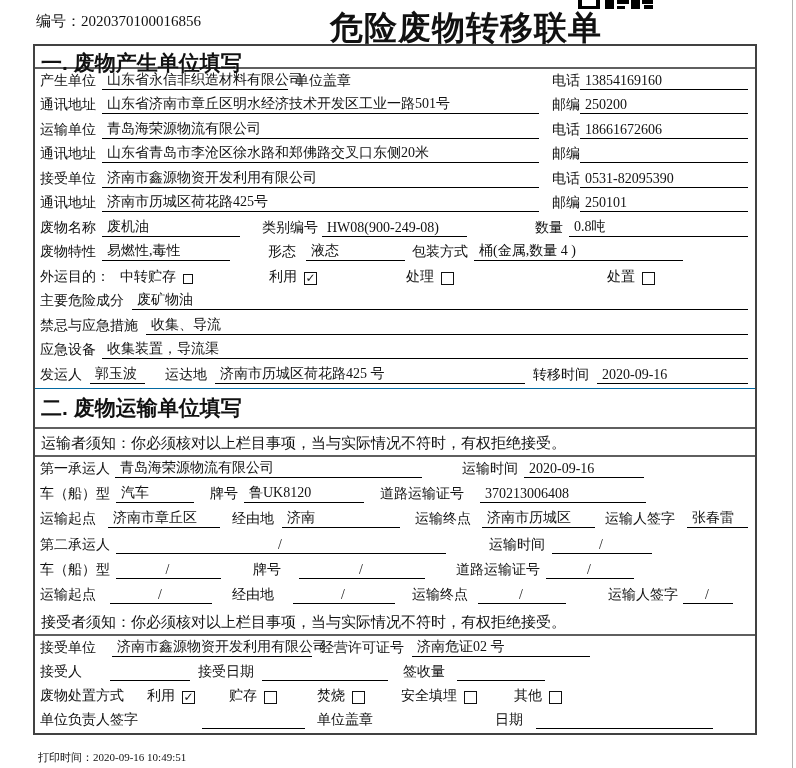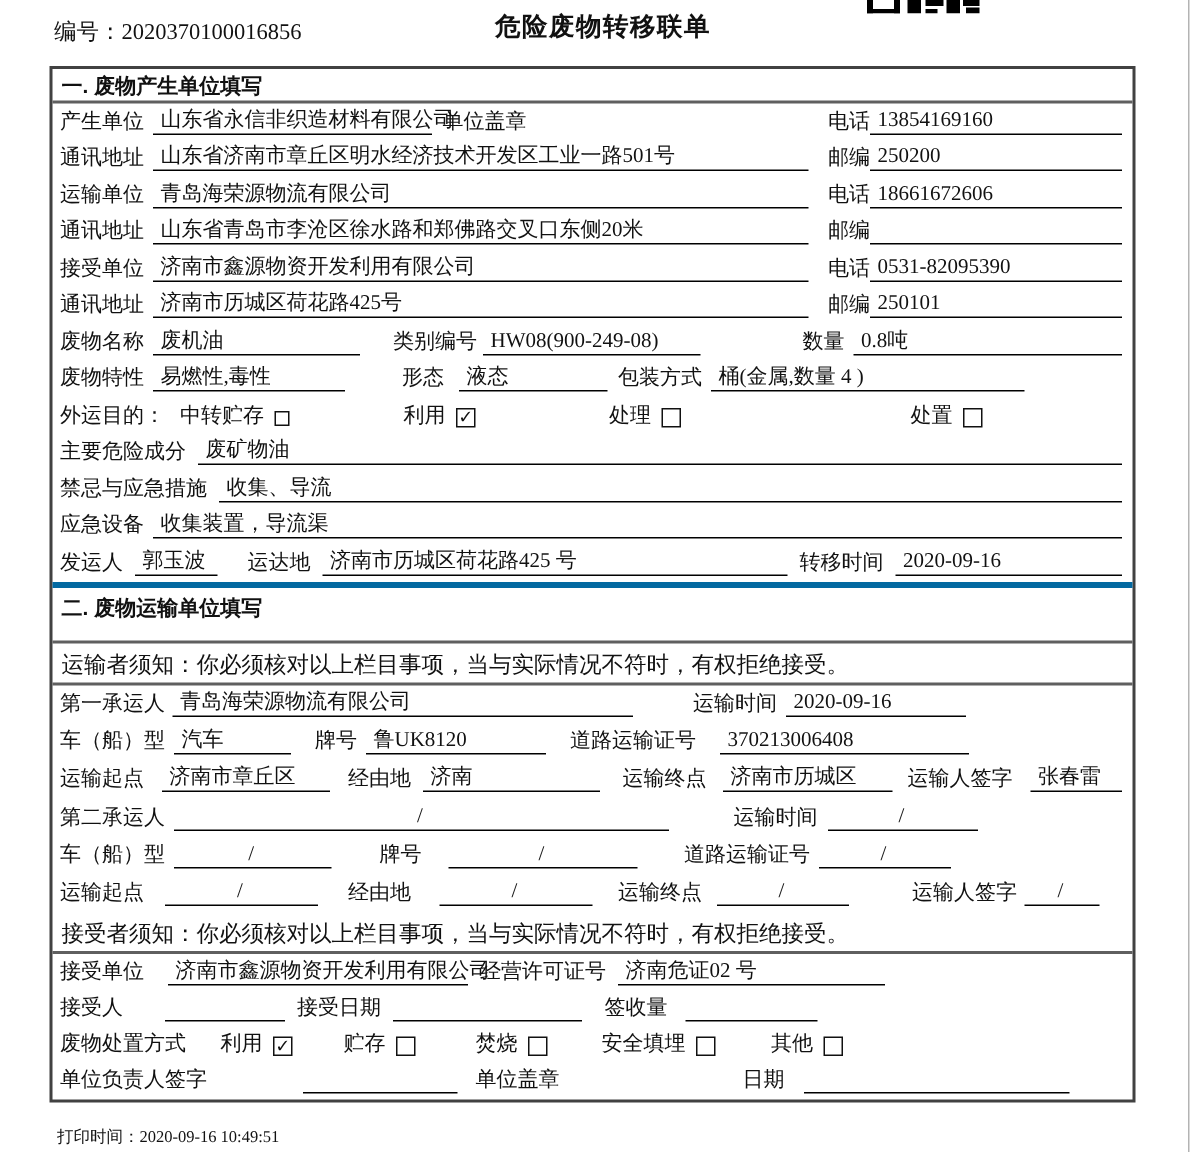--- a/index.html
+++ b/index.html
@@ -2,36 +2,36 @@
 <html><head>
 <meta charset="utf-8">
 <style>
   html,body{margin:0;padding:0;}
   body{
     width:796px;height:768px;background:#ffffff;position:relative;overflow:hidden;
     font-family:"Liberation Serif","DejaVu Serif",serif;color:#111;font-size:14px;
   }
   .hdr-serial{position:absolute;left:36px;top:12px;font-size:15px;white-space:nowrap;}
   .hdr-title{
-    position:absolute;left:330px;top:6px;font-size:17px;font-weight:bold;
+    position:absolute;left:330px;top:6px;font-size:33px;font-weight:bold;
     font-family:"Liberation Sans","DejaVu Sans",sans-serif;letter-spacing:1px;white-space:nowrap;
   }
   .qr{position:absolute;left:578px;top:0;}
   .edge-line{position:absolute;left:792px;top:0;width:1px;height:768px;background:#b3b3b3;}
   .tbl{
     position:absolute;left:33px;top:44px;width:724px;
     border:2px solid #414141;box-sizing:border-box;background:#fff;
     display:flex;flex-direction:column;
   }
   .sec-h{
-    font-family:"Liberation Sans","DejaVu Sans",sans-serif;font-weight:bold;font-size:14px;
+    font-family:"Liberation Sans","DejaVu Sans",sans-serif;font-weight:bold;font-size:21px;
     padding:3px 0 0 6px;border-bottom:2px solid #5f5f5f;height:23px;box-sizing:border-box;
     flex:0 0 auto;white-space:nowrap;
   }
-  .sec-h.bt{border-top:4px solid #0369a1;height:41px;padding-top:5px;}
+  .sec-h.bt{border-top:1px solid #0369a1;height:41px;padding-top:5px;}
   .notice{
     font-size:15px;padding:5px 0 0 6px;border-bottom:2px solid #5f5f5f;height:28px;
     box-sizing:border-box;flex:0 0 auto;white-space:nowrap;
   }
   .row{
     display:flex;align-items:flex-end;white-space:nowrap;overflow:hidden;
     padding:0 7px 4px 5px;box-sizing:border-box;height:24.5px;flex:0 0 auto;
   }
   .row.r2{height:25.3px;}
   .row.r3{height:24.3px;}

